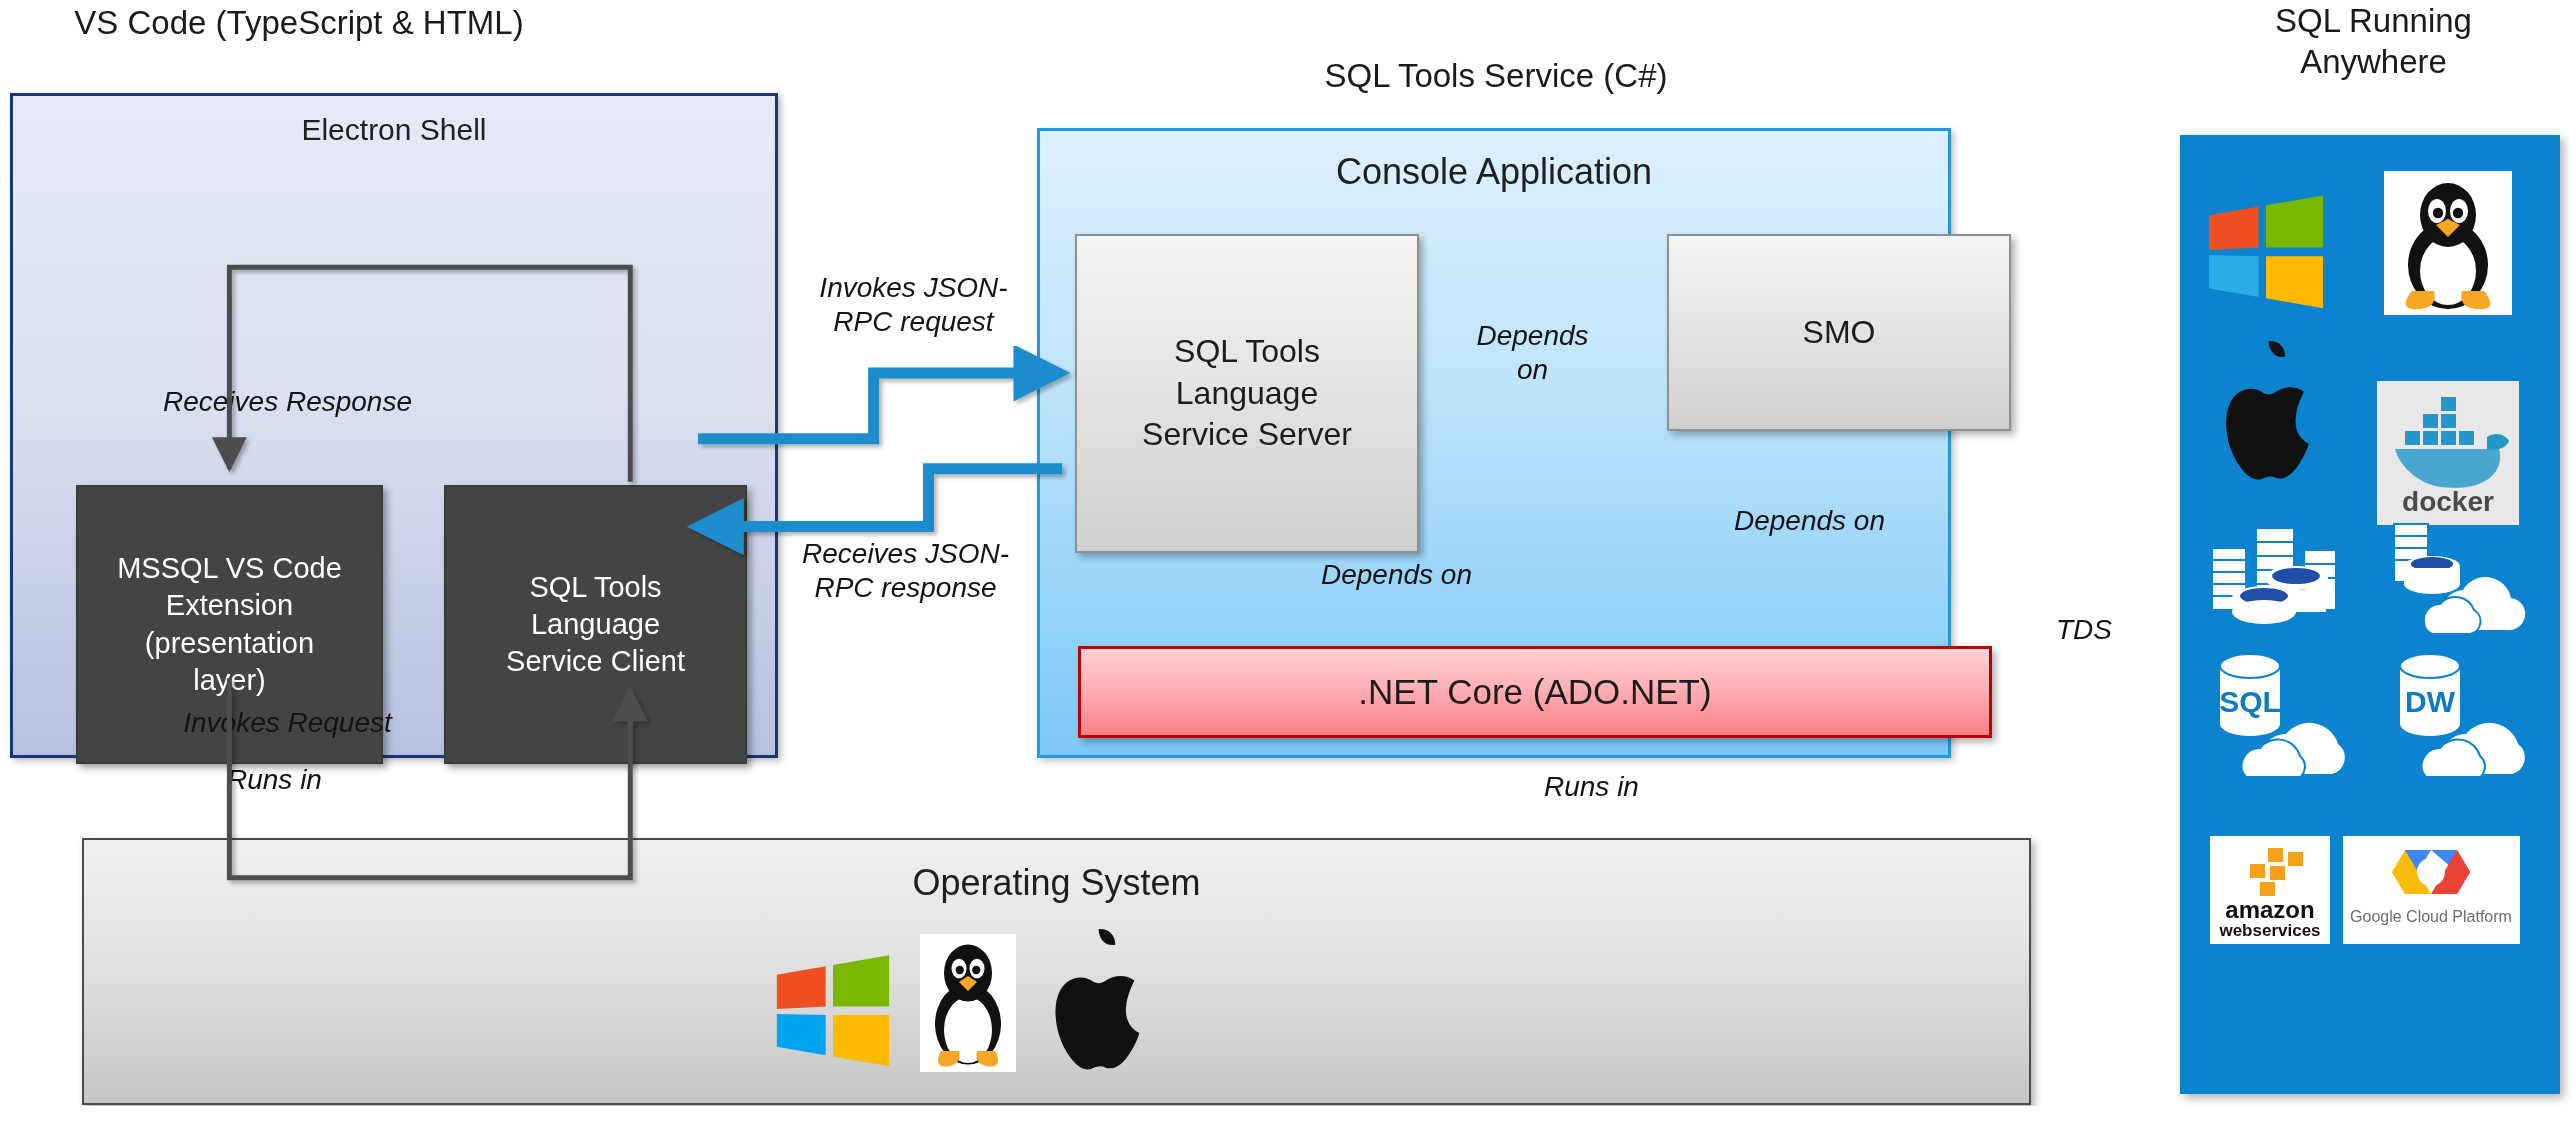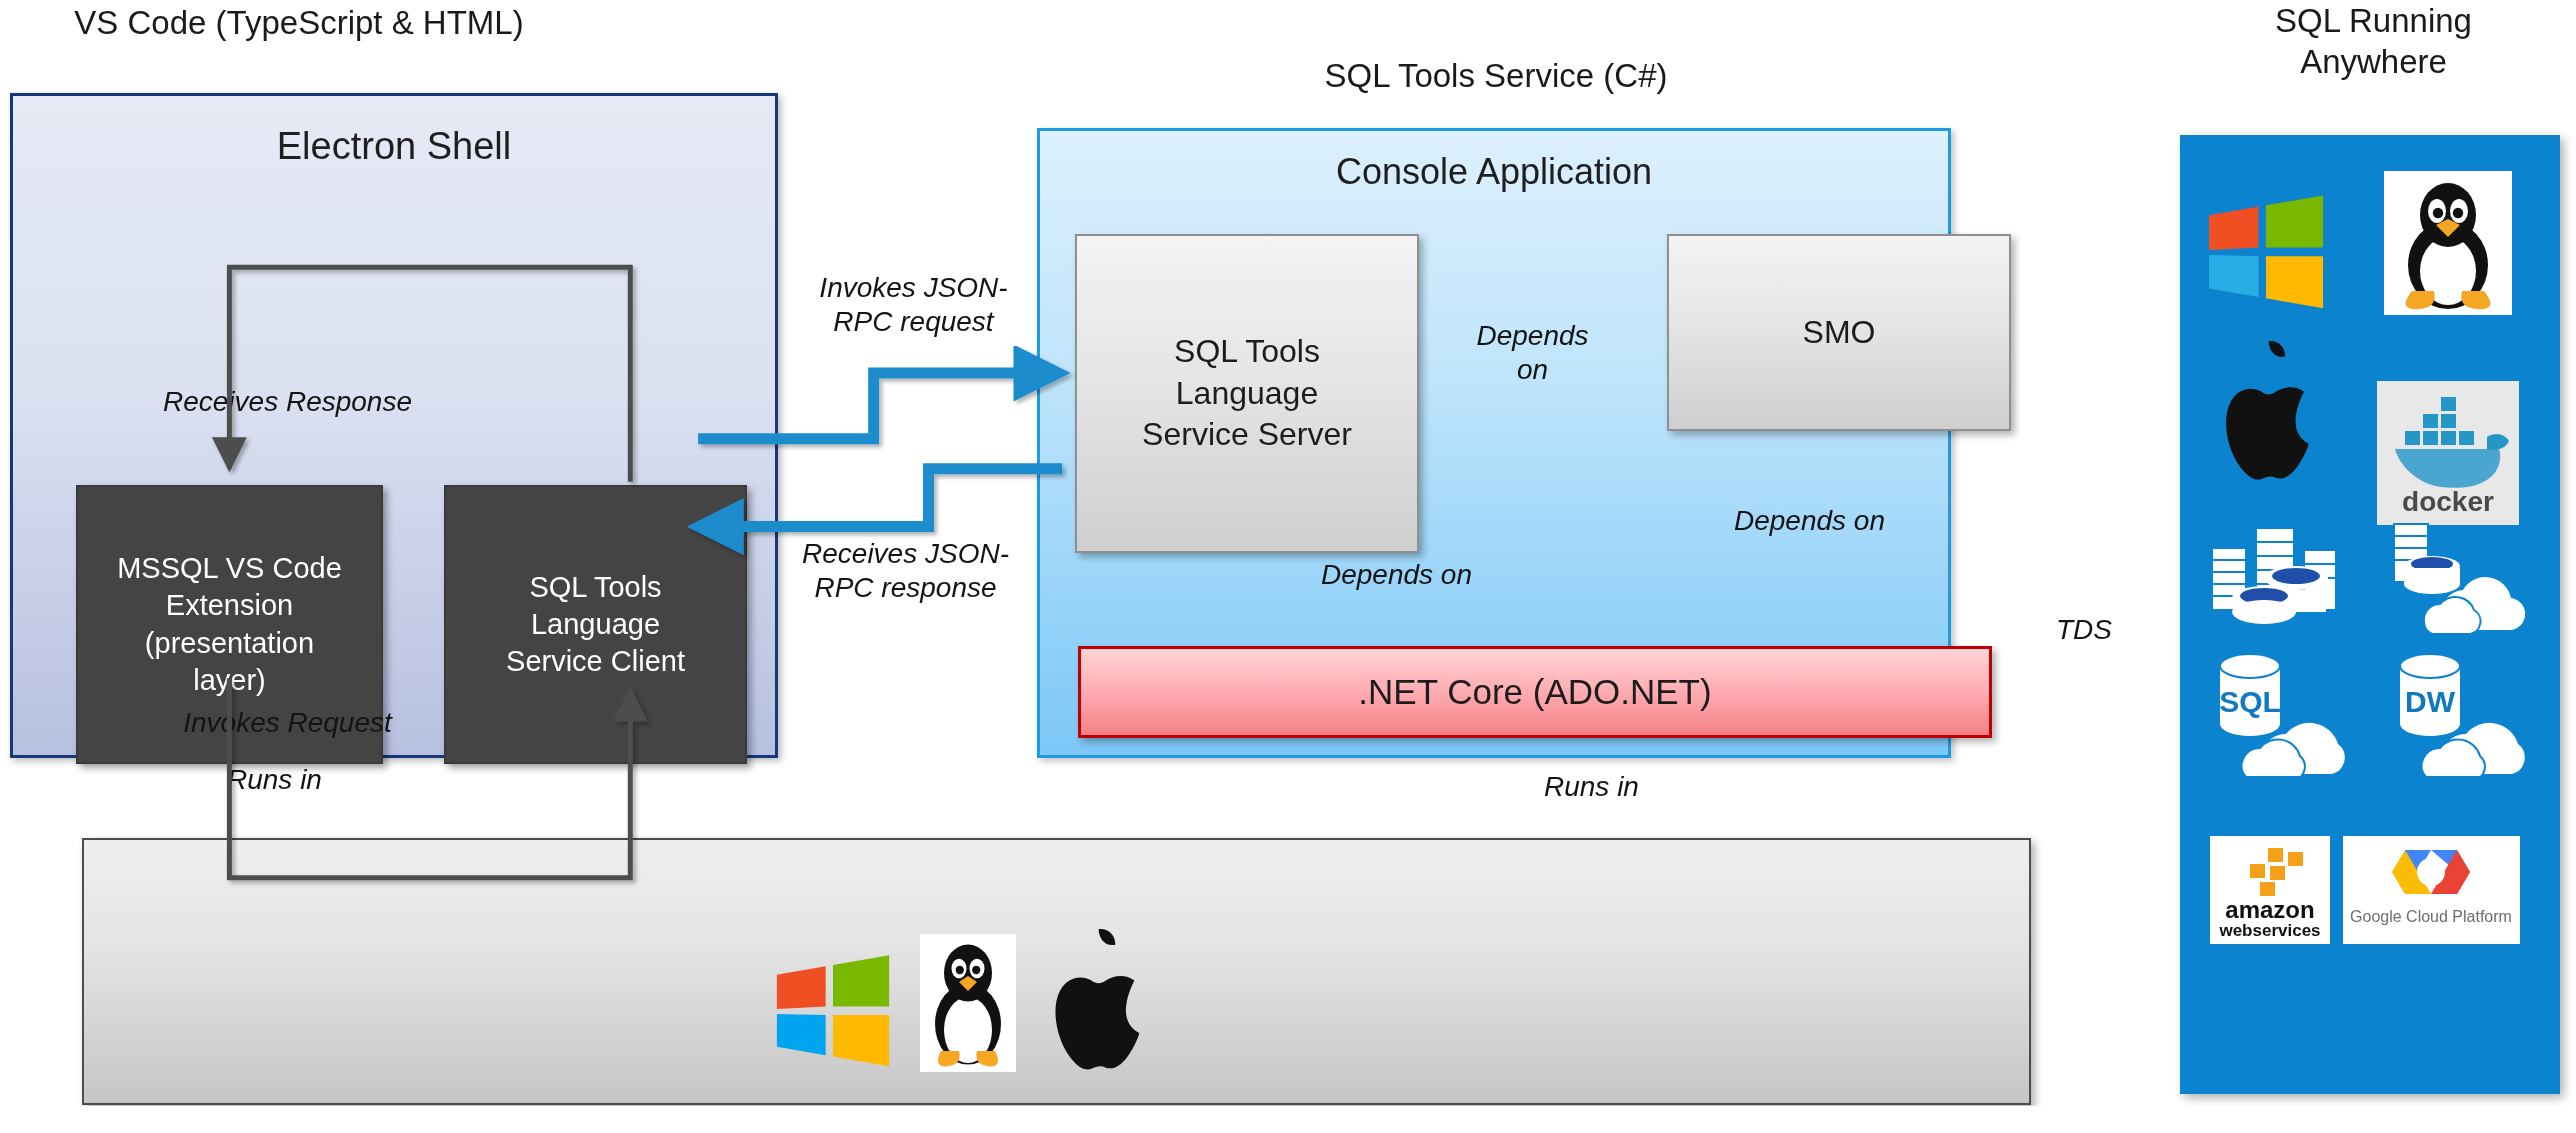--- a/index.html
+++ b/index.html
@@ -18,21 +18,21 @@
   .console-app{position:absolute;left:1037px;top:128px;width:914px;height:630px;
     background:linear-gradient(180deg,#ddf0fd 0%,#bfe4fb 40%,#7cc8f7 100%);
     border:3px solid #1f9ae0;box-shadow:3px 3px 7px rgba(0,0,0,.25);box-sizing:border-box;}
   .sql-anywhere{position:absolute;left:2180px;top:135px;width:380px;height:959px;
     background:#0c83cf;box-shadow:4px 4px 9px rgba(0,0,0,.3);box-sizing:border-box;}
   .os-box{position:absolute;left:82px;top:838px;width:1949px;height:267px;
     background:linear-gradient(180deg,#efefef 0%,#e4e4e4 40%,#c6c6c6 100%);
     border:2px solid #4c4c4c;box-shadow:4px 4px 8px rgba(0,0,0,.3);box-sizing:border-box;}
 
   .box-title{position:absolute;left:0;right:0;text-align:center;color:#1f1f1f;}
-  .t-electron{top:29px;font-size:38px;}
+  .t-electron{top:17px;font-size:30px;}
   .t-node{top:16px;font-size:35px;}
   .t-console{top:20px;font-size:36px;}
   .t-os{top:22px;font-size:36px;}
 
   
   .dark-box{position:absolute;background:#444444;border:2px solid #3a3a3a;
     box-shadow:4px 4px 7px rgba(0,0,0,.35);color:#fff;display:flex;align-items:center;
     justify-content:center;text-align:center;font-size:29px;line-height:1.28;
     box-sizing:border-box;padding:4px 8px;white-space:pre-line;}
   .mssql-ext{left:63px;top:389px;width:307px;height:279px;}
@@ -110,20 +110,21 @@
   <div class="elabel" style="left:798px;top:271px;width:231px;">Invokes JSON-
 RPC request</div>
   <div class="elabel" style="left:788px;top:537px;width:235px;">Receives JSON-
 RPC response</div>
 
   <div class="elabel" style="left:227px;top:763px;width:160px;text-align:left;">Runs in</div>
   <div class="elabel" style="left:1544px;top:770px;width:160px;text-align:left;">Runs in</div>
   <div class="elabel" style="left:2024px;top:613px;width:120px;">TDS</div>
 
   <div class="os-box">
+    <div class="box-title t-os">Operating System</div>
 
     <div class="tile" style="left:688px;top:108px;width:122px;height:122px;">
       <svg viewBox="0 0 100 100" width="122" height="122">
         <polygon points="4,22 44,15 44,48 4,50" fill="#f04e23"></polygon>
         <polygon points="50,14 96,6 96,48 50,48" fill="#7ab800"></polygon>
         <polygon points="4,54 44,55 44,88 4,81" fill="#00a4ef"></polygon>
         <polygon points="50,55 96,55 96,97 50,89" fill="#ffb900"></polygon>
       </svg>
     </div>
 

